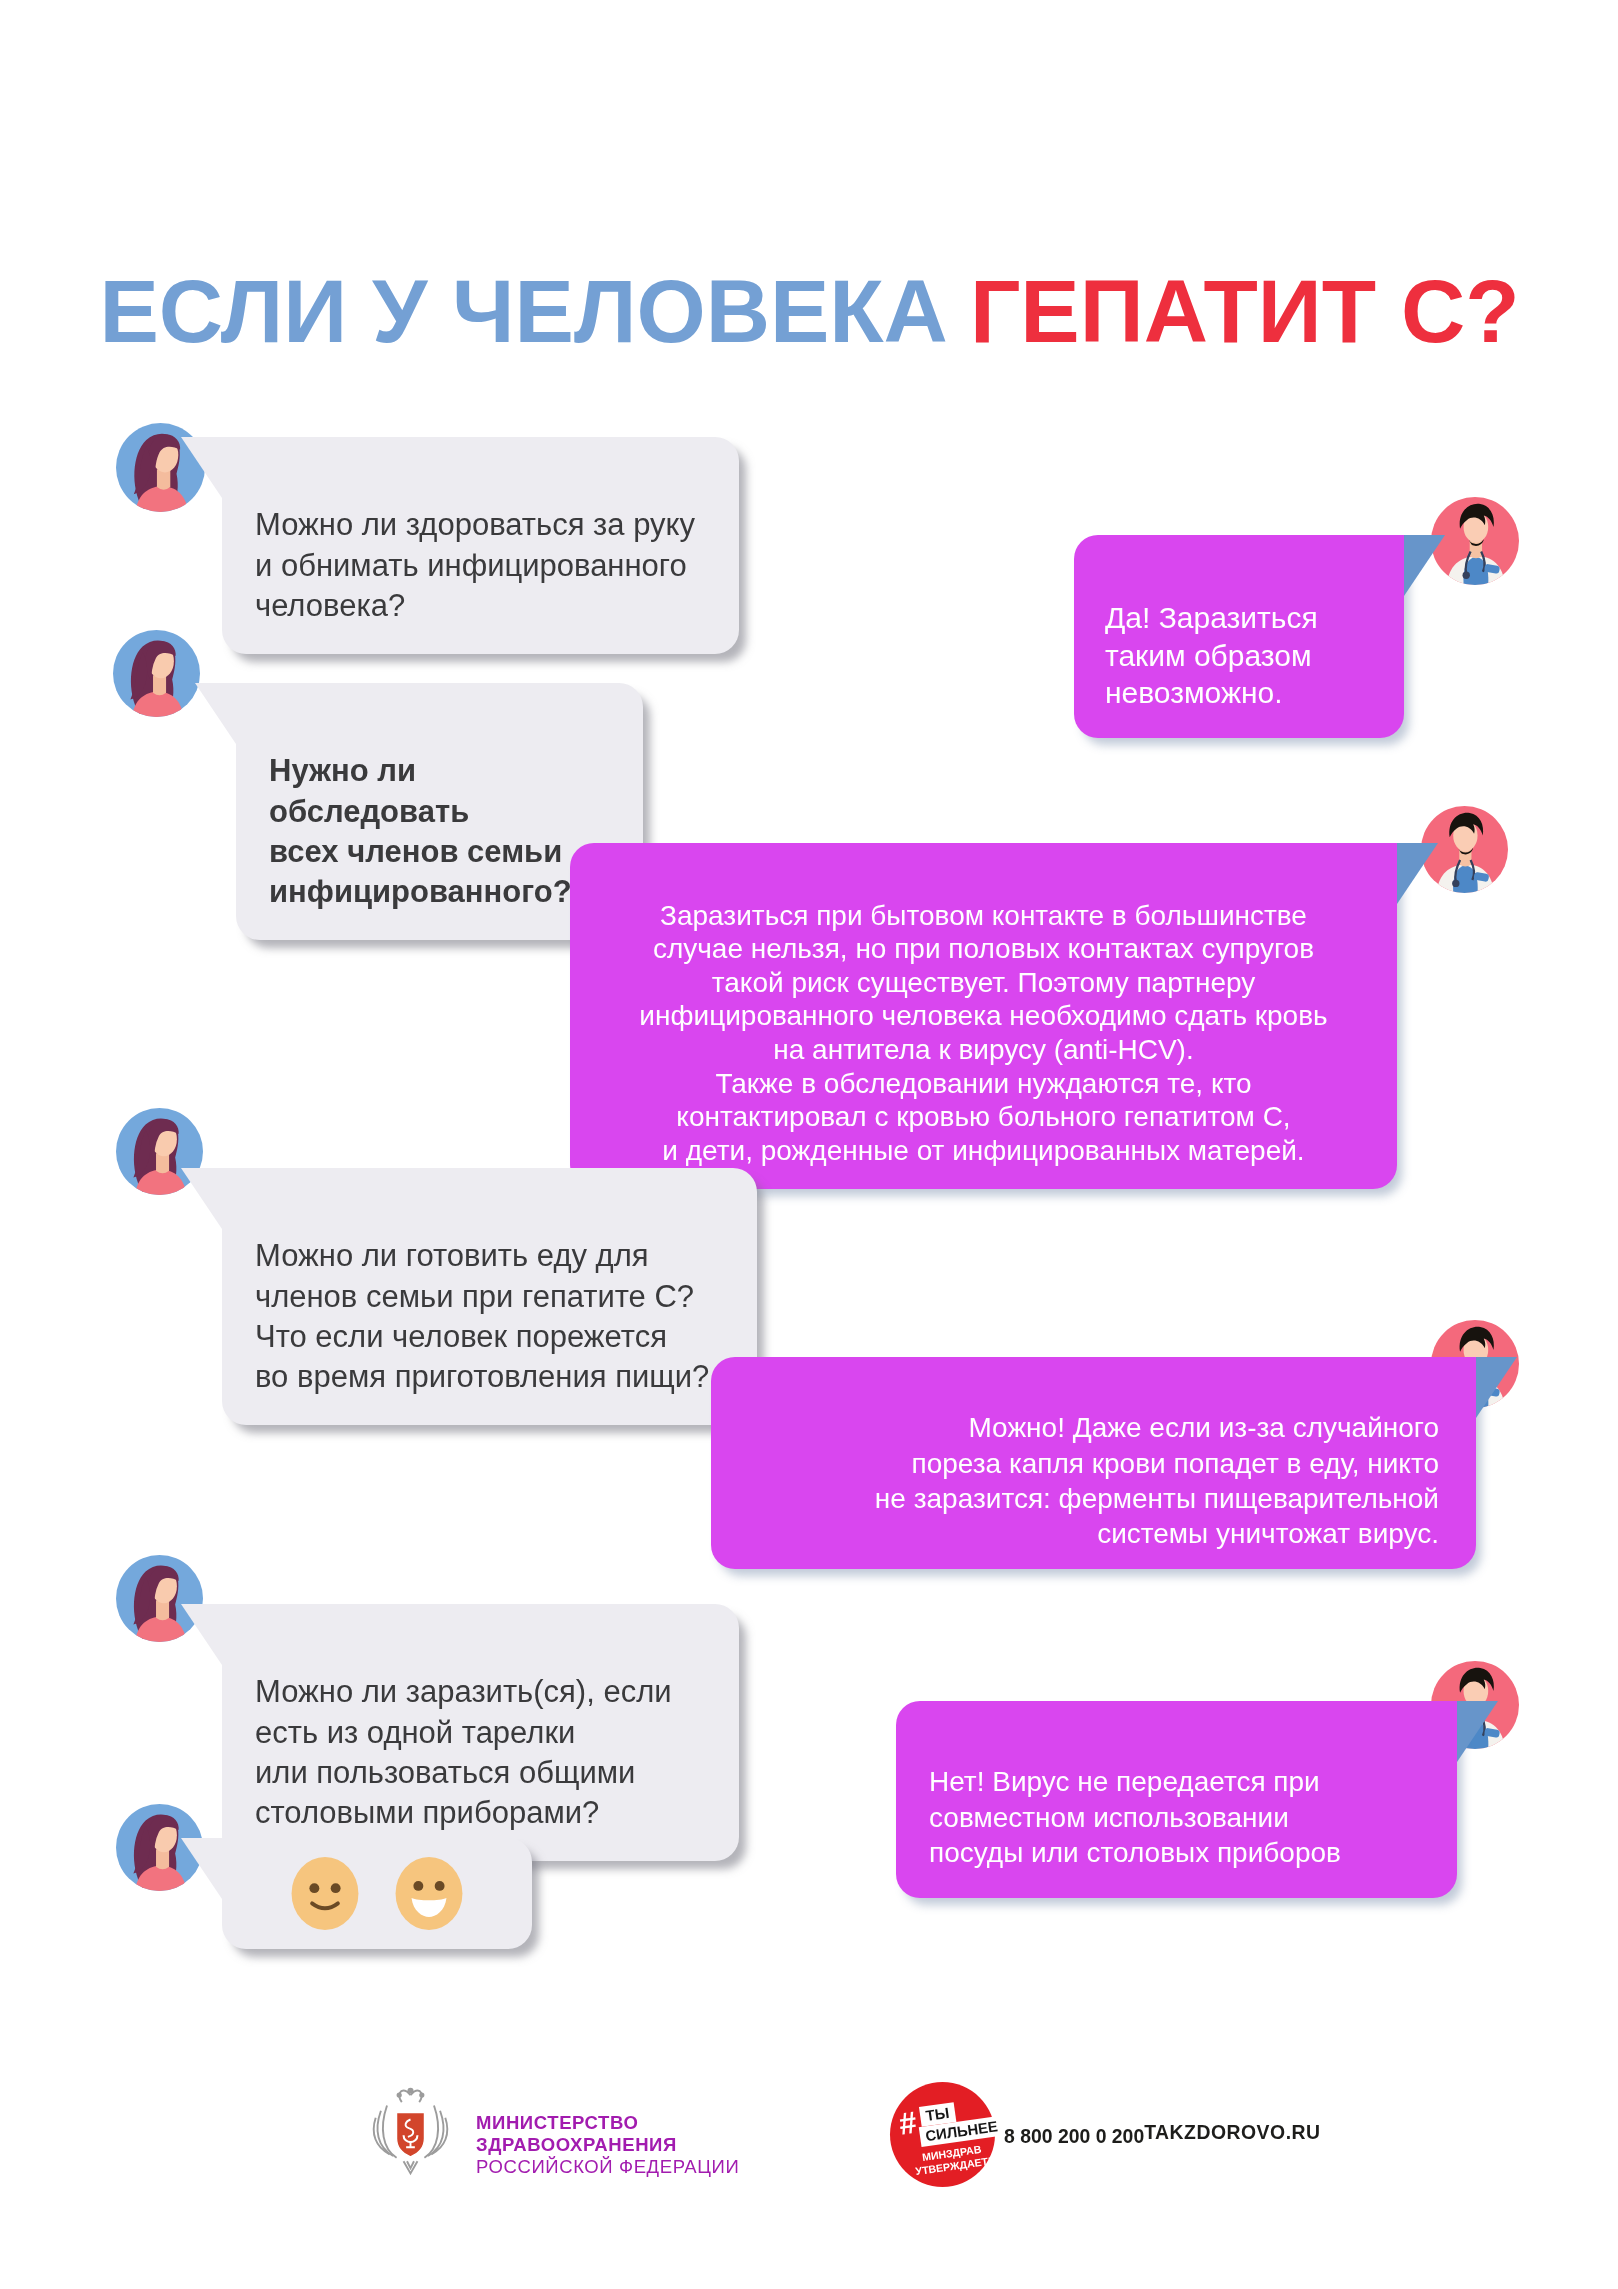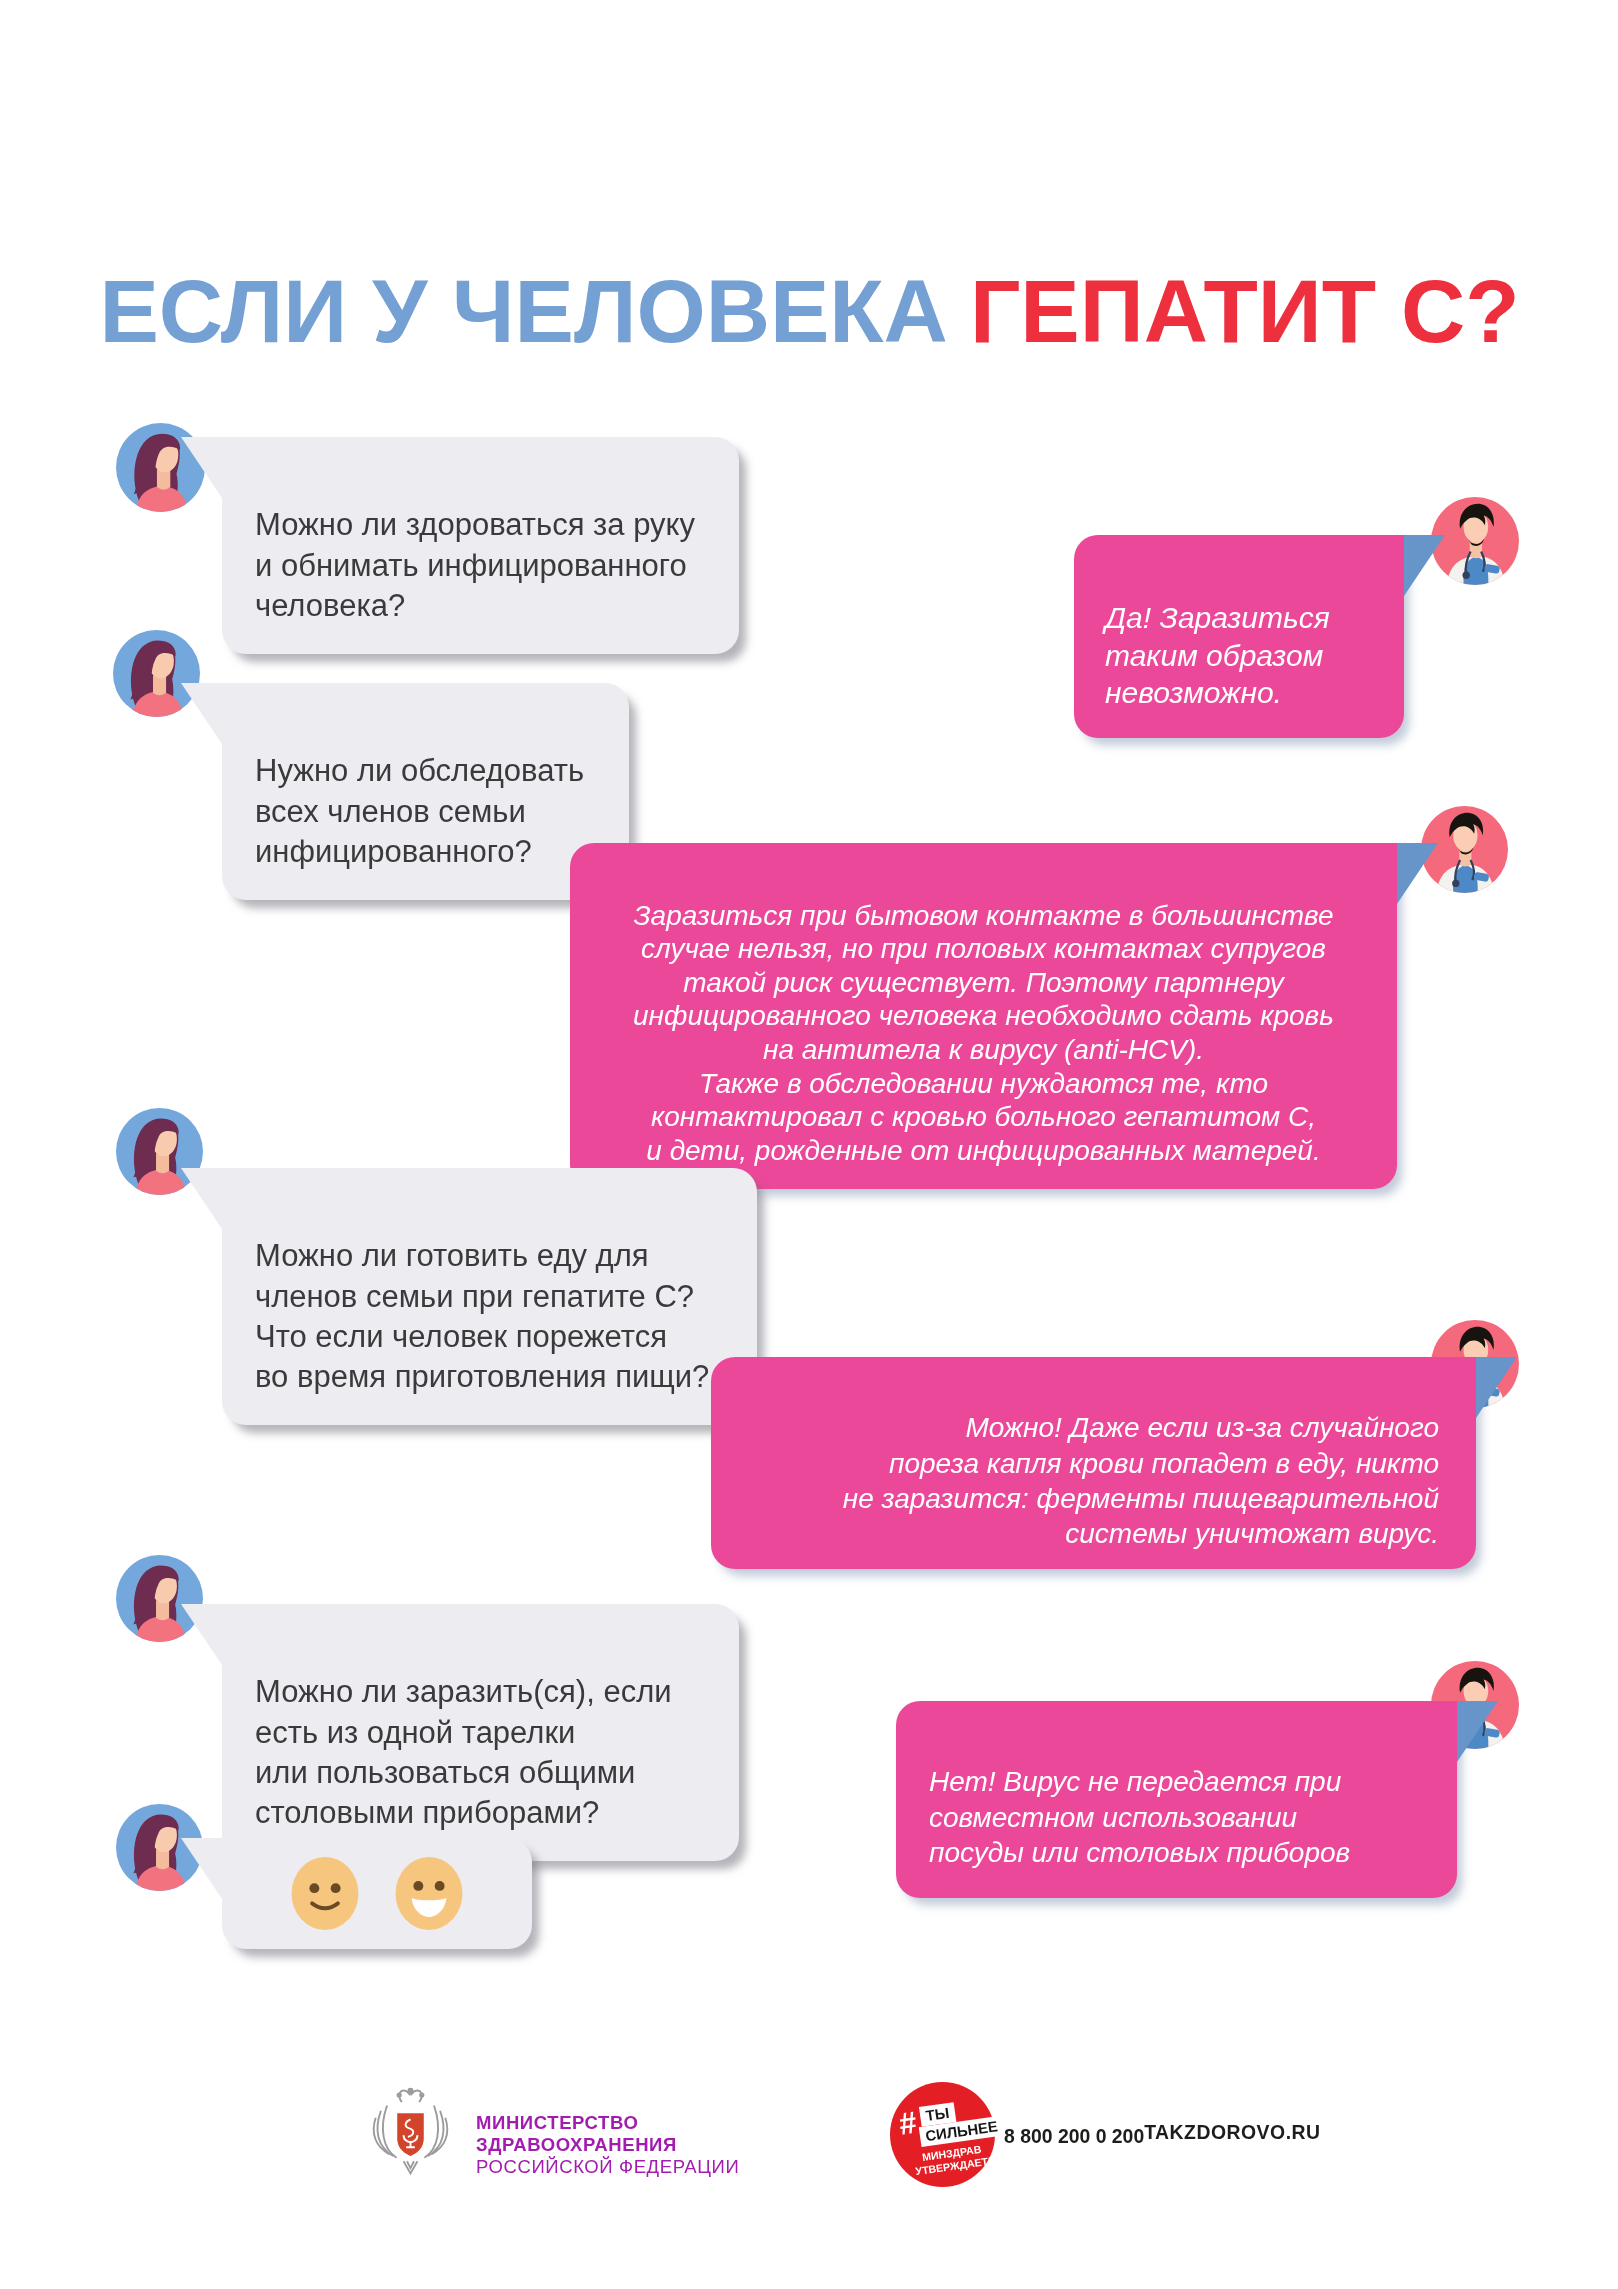--- a/index.html
+++ b/index.html
@@ -35,25 +35,24 @@
     background:#EDECF1;color:#3A3A3C;
     border-top-left-radius:0;
     font-size:31px;line-height:1.3;padding:28px 33px;
     box-shadow:8.3px 9.2px 8.3px -1.8px rgba(105,105,118,0.50);
   }
   .q::before{
     content:"";position:absolute;top:0;left:-41px;width:41px;height:61px;
     background:#EDECF1;clip-path:polygon(0 0,100% 0,100% 100%);
   }
   .a{
-    background:#ec4899;color:#ffffff;
+    background:#d946ef;color:#ffffff;
     border-top-right-radius:0;
     font-size:28px;line-height:1.26;padding:26px 31px;
     box-shadow:6.5px 8.3px 9.2px -1.8px rgba(120,140,170,0.45);
-    font-style:italic;
   }
   .a::after{
     content:"";position:absolute;top:0;right:-41px;width:41px;height:61px;
     background:#6795CA;clip-path:polygon(0 0,100% 0,0 100%);
   }
   .a2{line-height:1.2;text-align:center;}
 
   .emoji-bubble{
     display:flex;align-items:center;justify-content:center;gap:28px;
   }
@@ -143,21 +142,21 @@
     <svg viewBox="0 0 100 100">
       <rect width="100" height="100" fill="#74A8DC"></rect>
       <path d="M30 96 C16 72 18 34 34 19 C47 7 68 11 71 27 C73 39 70 49 68 57 C71 70 69 85 64 96 Z" fill="#6E2C50"></path>
       <path d="M22 100 C24 80 37 71 52 71 C68 71 79 82 81 100 Z" fill="#F2737F"></path>
       <path d="M46 52 h15 v20 q-7.5 6 -15 0 Z" fill="#F4BC9D"></path>
       <ellipse cx="55" cy="36" rx="15" ry="19.5" fill="#F9CBAE"></ellipse>
       <path d="M39 47 C34 30 41 13 56 13 C67 13 73 22 72 30 C63 25 53 25 49 33 C45 41 44 50 44 58 C41 55 40 51 39 47 Z" fill="#6E2C50"></path>
       <path d="M34 26 C26 42 28 62 20 80 C30 78 38 66 39 52 C40 42 38 33 34 26 Z" fill="#6E2C50"></path>
     </svg>
   </div>
-  <div class="bubble q" style="left:222px;top:683px;width:407px;">
+  <div class="bubble q" style="left:236px;top:683px;width:407px;font-weight:bold;">
     <span>Нужно ли обследовать
 всех членов семьи
 инфицированного?</span>
   </div>
 
   <div class="avatar" style="left:1421px;top:806px;width:87px;height:87px;">
     <svg viewBox="0 0 100 100">
       <rect width="100" height="100" fill="#F4697C"></rect>
       <path d="M18 100 C20 78 33 68 51 67 C70 67 82 78 84 100 Z" fill="#F4F2EE"></path>
       <path d="M37 100 C36 82 40 70 51 68 C63 70 66 84 65 100 Z" fill="#4D88C7"></path>

